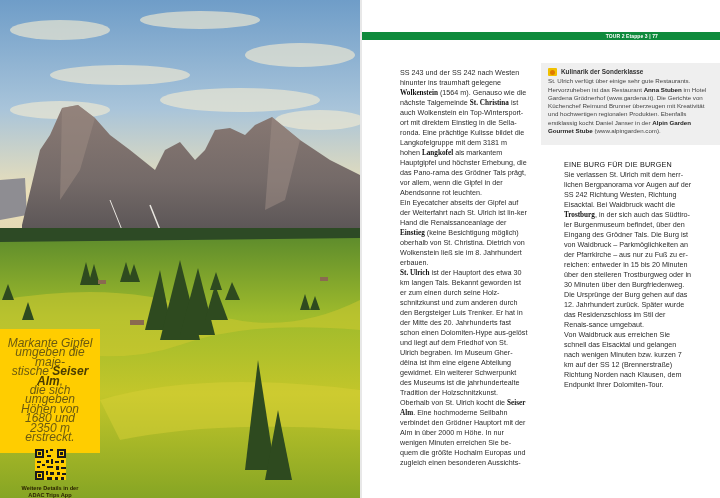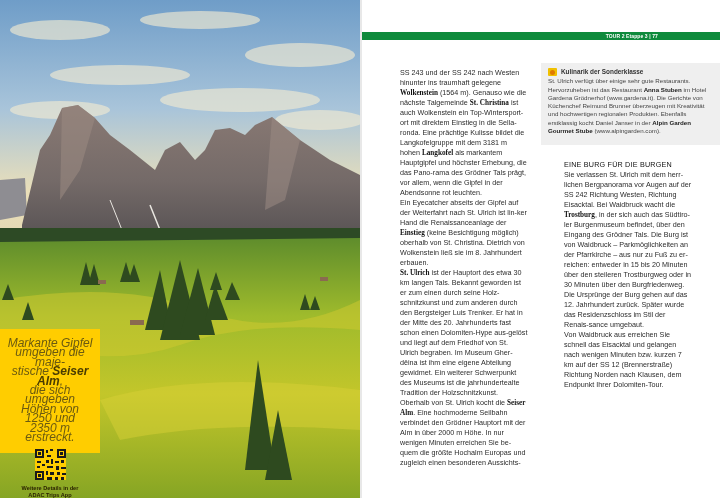--- a/index.html
+++ b/index.html
@@ -125,21 +125,21 @@
       <rect x="98" y="280" width="8" height="4"></rect>
     </g>
   </svg>
 
   <div class="caption-box">
     <div class="caption-text">
       <span>Markante Gipfel</span><br>
       <span>umgeben die maje-</span><br>
       <span>stische </span><b>Seiser Alm</b><span>,</span><br>
       <span>die sich umgeben</span><br>
-      <span>Höhen von 1250 und</span><br>
+      <span>Höhen von 1680 und</span><br>
       <span>2350 m erstreckt.</span>
     </div>
     <div class="qr">
       <svg width="31" height="31" viewBox="0 0 31 31">
         <rect width="31" height="31" fill="#ffcd00"></rect>
         <g fill="#1a1a1a">
           <rect x="0" y="0" width="9" height="9"></rect>
             <rect x="22" y="0" width="9" height="9"></rect>
             <rect x="0" y="22" width="9" height="9"></rect>
           <rect x="11" y="1" width="2" height="3"></rect>

